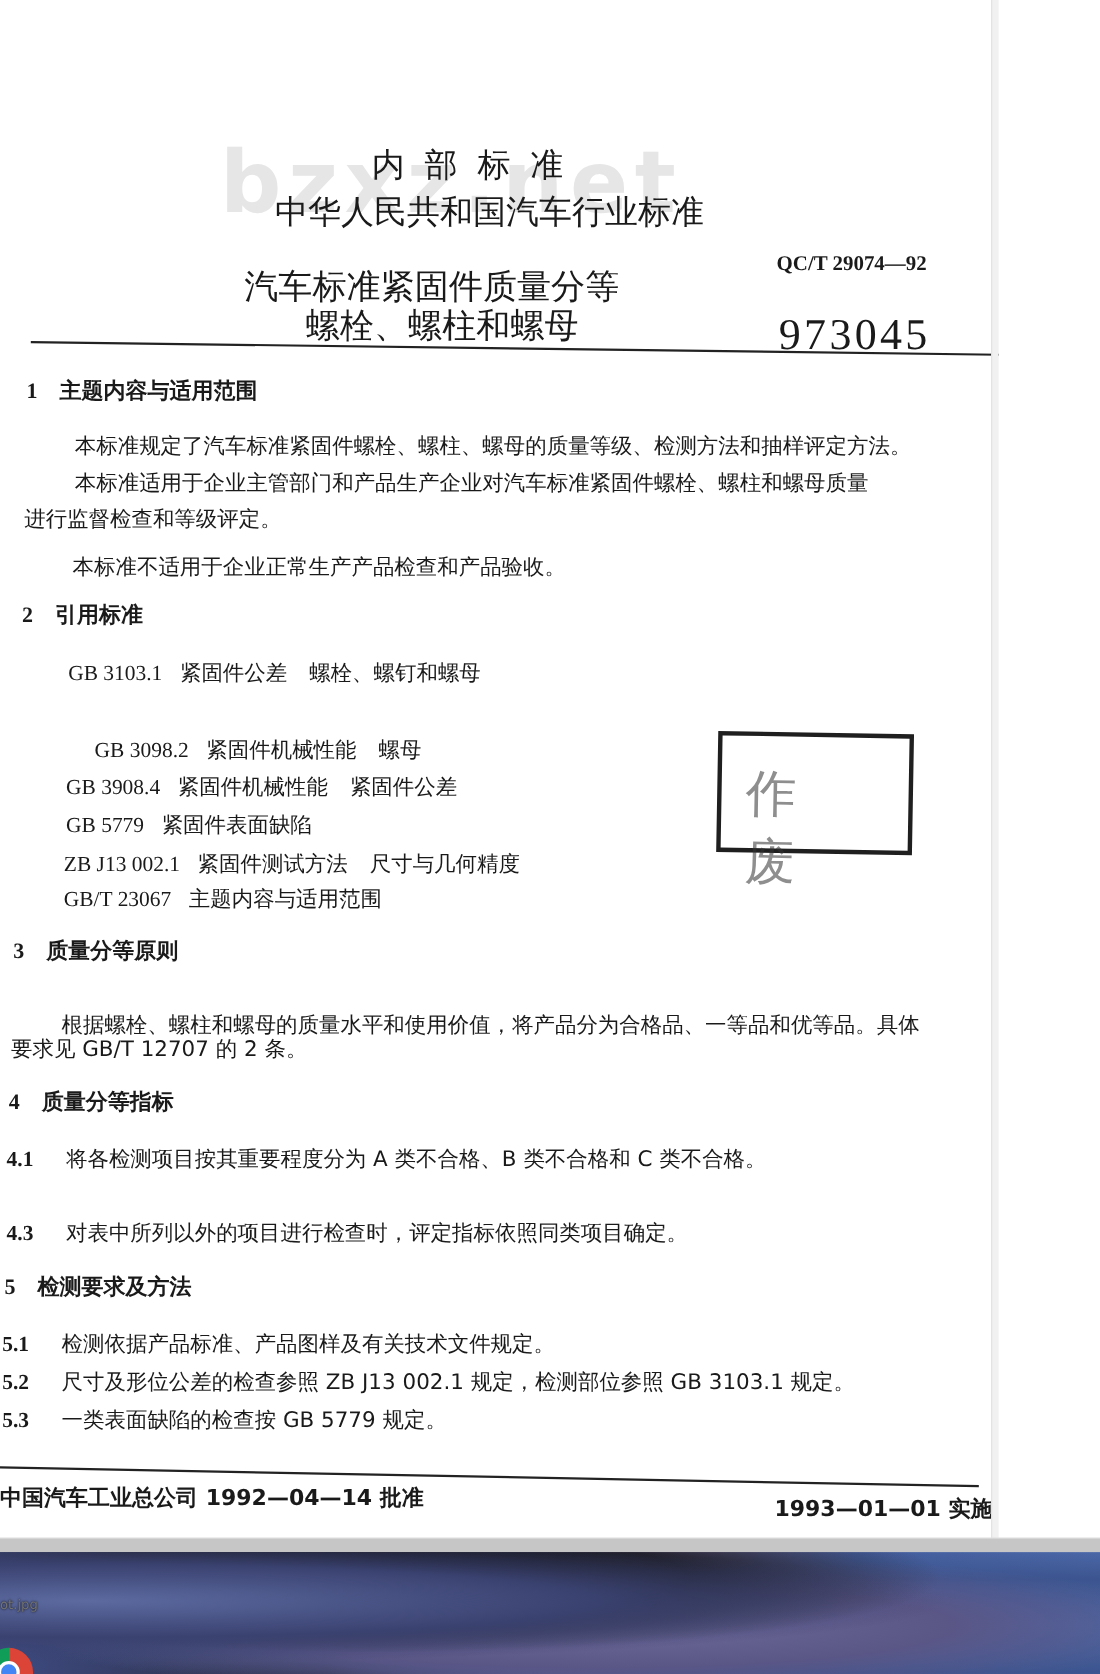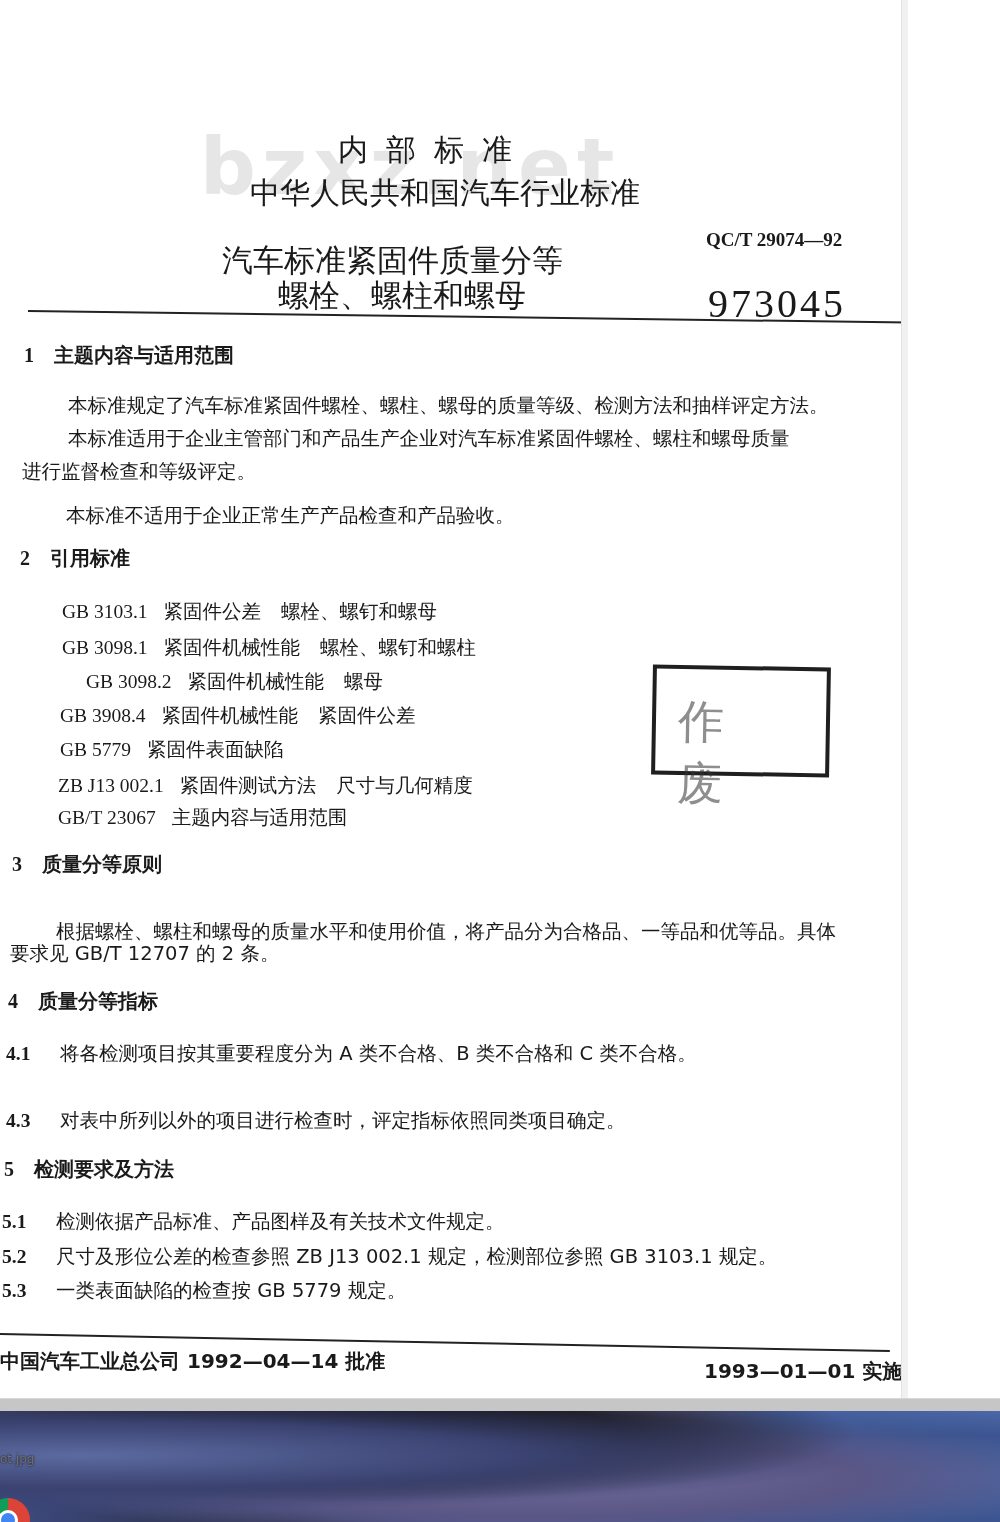--- a/index.html
+++ b/index.html
@@ -140,21 +140,20 @@
   </div>
   <div class="p" style="left:68px; top:392px;">本标准规定了汽车标准紧固件螺栓、螺柱、螺母的质量等级、检测方法和抽样评定方法。</div>
   <div class="p" style="left:22px; top:458px;">进行监督检查和等级评定。</div>
   <div class="p" style="left:68px; top:425px;">本标准适用于企业主管部门和产品生产企业对汽车标准紧固件螺栓、螺柱和螺母质量</div>
   <div class="p" style="left:66px; top:502px;">本标准不适用于企业正常生产产品检查和产品验收。</div>
 
   <div class="h" style="left:20px; top:545px;">
     <span class="num">2</span><span>引用标准</span>
   </div>
   <div class="ref" style="left:62px; top:598px;"><span class="code">GB 3103.1</span><span>紧固件公差</span><span class="t2">螺栓、螺钉和螺母</span></div>
-  <div class="ref" style="left:62px; top:634px;"><span class="code">GB 3098.1</span><span>紧固件机械性能</span><span class="t2">螺栓、螺钉和螺柱</span></div>
   <div class="ref" style="left:62px; top:668px;margin-left:24px;"><span class="code">GB 3098.2</span><span>紧固件机械性能</span><span class="t2">螺母</span></div>
   <div class="ref" style="left:60px; top:702px;"><span class="code">GB 3908.4</span><span>紧固件机械性能</span><span class="t2">紧固件公差</span></div>
   <div class="ref" style="left:60px; top:736px;"><span class="code">GB 5779</span><span>紧固件表面缺陷</span></div>
   <div class="ref" style="left:58px; top:772px;"><span class="code">ZB J13 002.1</span><span>紧固件测试方法</span><span class="t2">尺寸与几何精度</span></div>
   <div class="ref" style="left:58px; top:804px;"><span class="code">GB/T 23067</span><span>主题内容与适用范围</span></div>
 
   <div class="stamp">
     <div class="stamp-glyph">作 废</div>
   </div>
 

